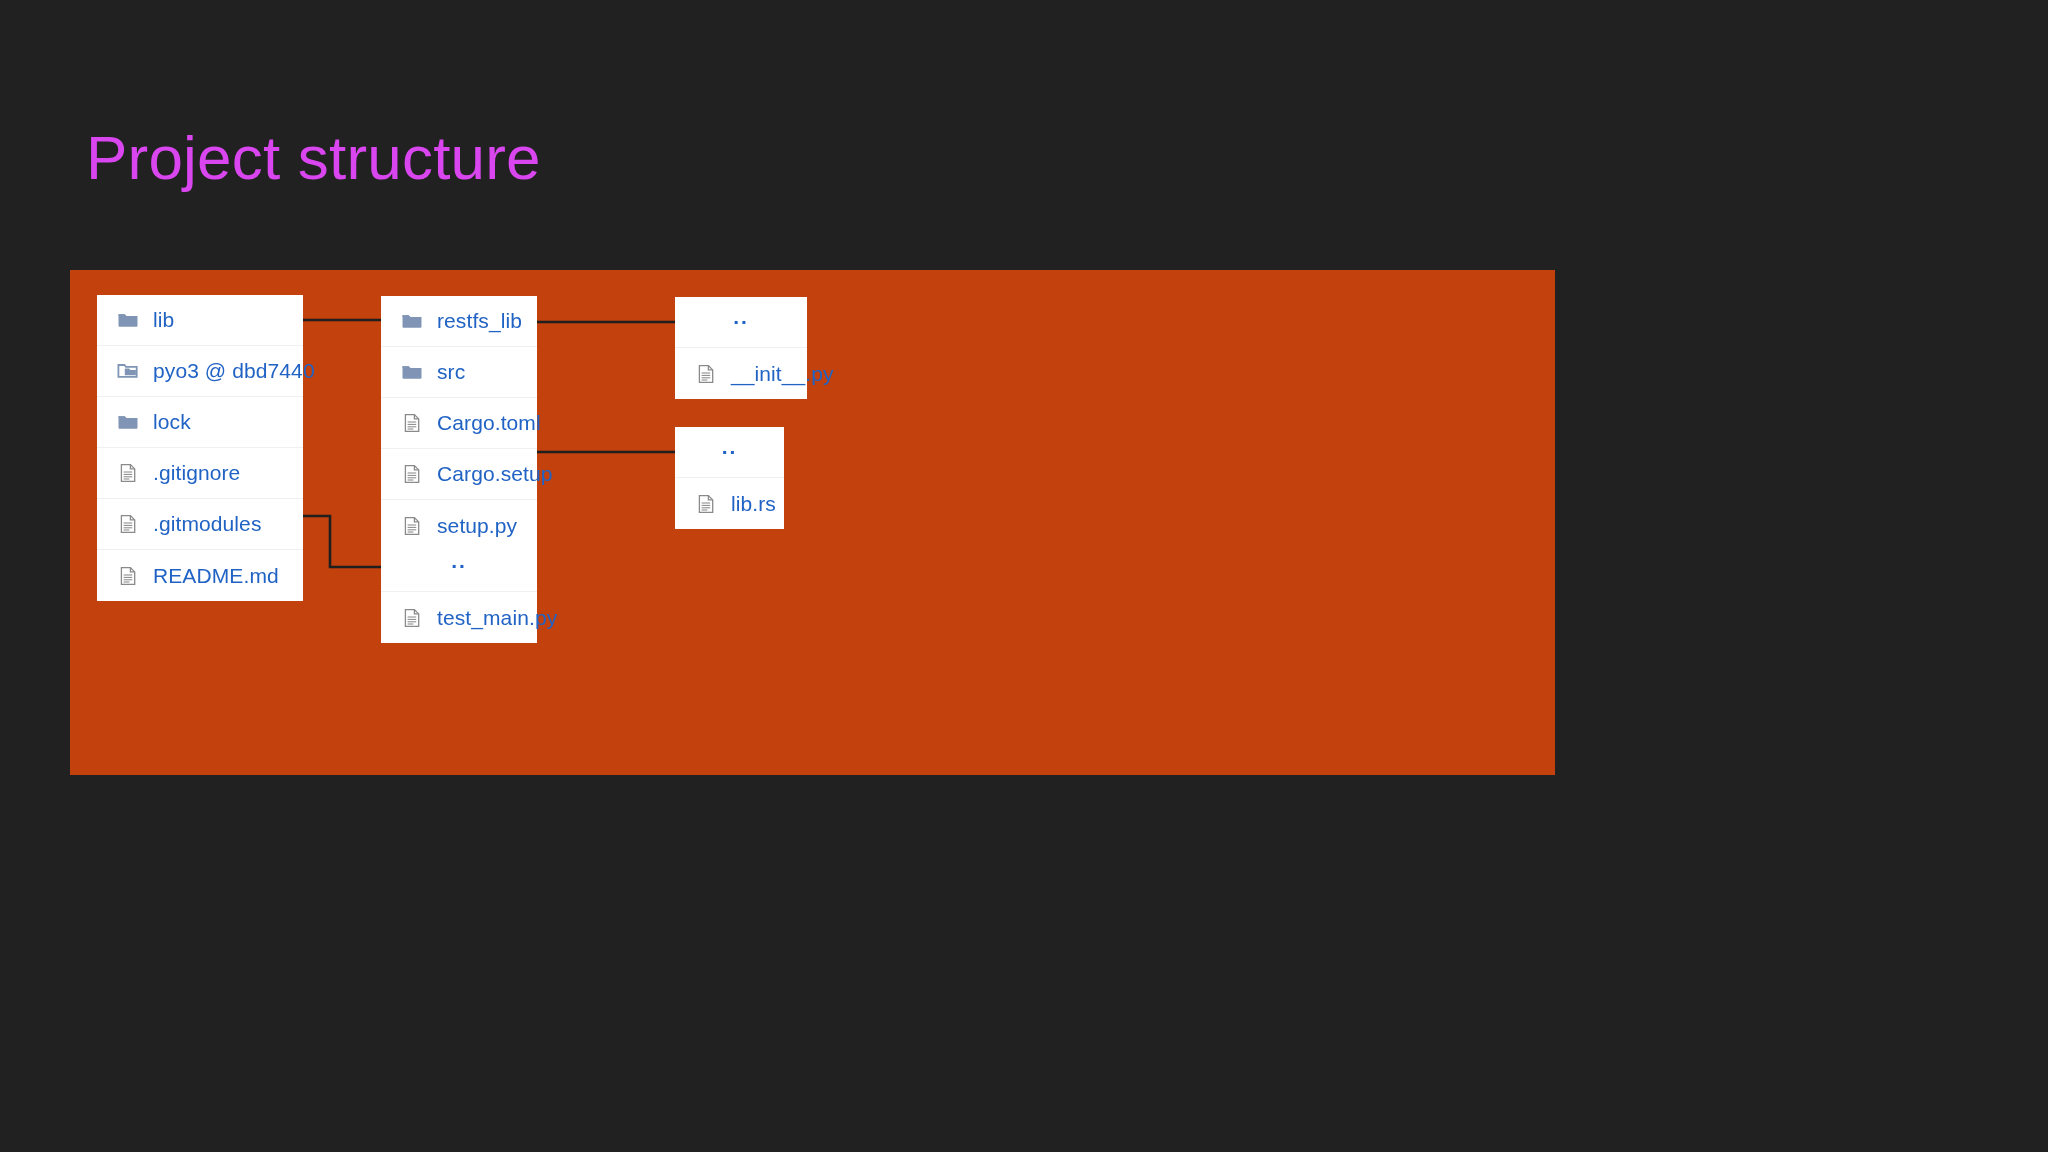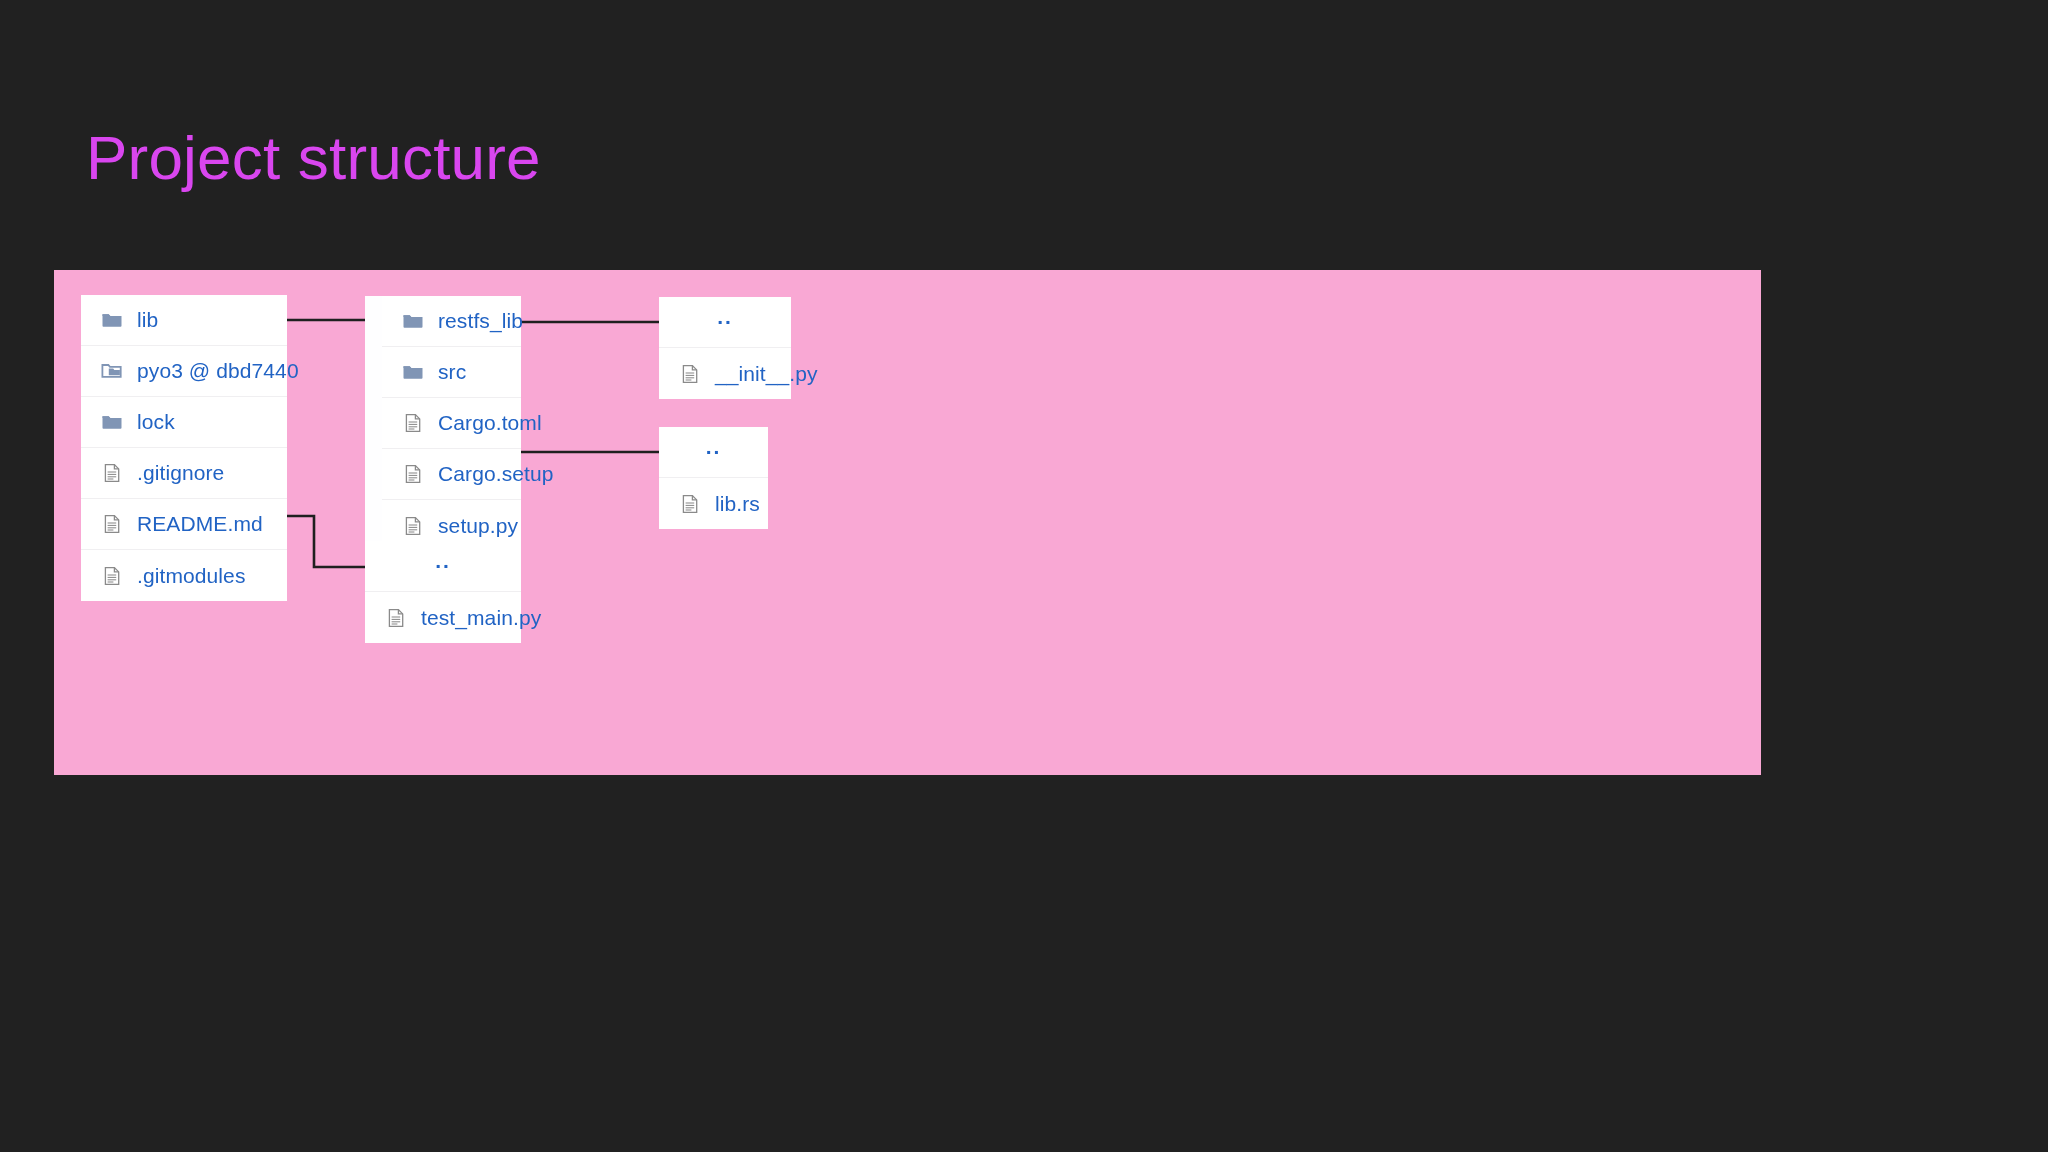--- a/index.html
+++ b/index.html
@@ -28,25 +28,25 @@
     font-size: 62px;
     font-weight: 400;
     color: #d946ef;
     letter-spacing: 0.2px;
     white-space: nowrap;
   }
 
   
   #tree-panel {
     position: absolute;
-    left: 54px;
+    left: 70px;
     top: 270px;
-    width: 1707px;
+    width: 1485px;
     height: 505px;
-    background: #f9a8d4;
+    background: #c2410c;
   }
 
   
   #connectors {
     position: absolute;
     left: 0;
     top: 0;
     width: 1707px;
     height: 505px;
     pointer-events: none;
@@ -100,21 +100,21 @@
     color: #2163c4;
     font-size: 21px;
     font-weight: 700;
     letter-spacing: 2px;
     line-height: 10px;
     padding-bottom: 10px;
   }
 
   
   #group-root      { left: 27px;  top: 25px;  width: 206px; }
-  #group-lib       { left: 311px; top: 26px;  width: 156px; padding-left: 17px; }
+  #group-lib       { left: 311px; top: 26px;  width: 156px; }
   #group-restfs    { left: 605px; top: 27px;  width: 132px; }
   #group-src       { left: 605px; top: 157px; width: 109px; }
   #group-test      { left: 311px; top: 271px; width: 156px; }
 </style>
 </head>
 <body>
 
 <div id="slide">
 
   <div id="slide-title">Project structure</div>
@@ -186,37 +186,37 @@
             <path d="M4.4 2.6 h9.0 l4.3 4.3 v12.5 h-13.3 z" fill="#ffffff" stroke="#8a8a8a" stroke-width="1.3"></path>
             <path d="M13.4 2.6 v4.3 h4.3" fill="none" stroke="#8a8a8a" stroke-width="1.3"></path>
             <g stroke="#8a8a8a" stroke-width="1.05">
               <line x1="6.6" y1="10.0" x2="15.2" y2="10.0"></line>
               <line x1="6.6" y1="12.4" x2="15.2" y2="12.4"></line>
               <line x1="6.6" y1="14.8" x2="15.2" y2="14.8"></line>
               <line x1="6.6" y1="17.0" x2="12.4" y2="17.0"></line>
             </g>
           </svg>
         </span>
+        <span class="row-label">.gitmodules</span>
+      </div>
+
+      <div class="file-row">
+        <span class="row-icon">
+          <svg width="22" height="22" viewBox="0 0 22 22">
+            <path d="M4.4 2.6 h9.0 l4.3 4.3 v12.5 h-13.3 z" fill="#ffffff" stroke="#8a8a8a" stroke-width="1.3"></path>
+            <path d="M13.4 2.6 v4.3 h4.3" fill="none" stroke="#8a8a8a" stroke-width="1.3"></path>
+            <g stroke="#8a8a8a" stroke-width="1.05">
+              <line x1="6.6" y1="10.0" x2="15.2" y2="10.0"></line>
+              <line x1="6.6" y1="12.4" x2="15.2" y2="12.4"></line>
+              <line x1="6.6" y1="14.8" x2="15.2" y2="14.8"></line>
+              <line x1="6.6" y1="17.0" x2="12.4" y2="17.0"></line>
+            </g>
+          </svg>
+        </span>
         <span class="row-label">README.md</span>
-      </div>
-
-      <div class="file-row">
-        <span class="row-icon">
-          <svg width="22" height="22" viewBox="0 0 22 22">
-            <path d="M4.4 2.6 h9.0 l4.3 4.3 v12.5 h-13.3 z" fill="#ffffff" stroke="#8a8a8a" stroke-width="1.3"></path>
-            <path d="M13.4 2.6 v4.3 h4.3" fill="none" stroke="#8a8a8a" stroke-width="1.3"></path>
-            <g stroke="#8a8a8a" stroke-width="1.05">
-              <line x1="6.6" y1="10.0" x2="15.2" y2="10.0"></line>
-              <line x1="6.6" y1="12.4" x2="15.2" y2="12.4"></line>
-              <line x1="6.6" y1="14.8" x2="15.2" y2="14.8"></line>
-              <line x1="6.6" y1="17.0" x2="12.4" y2="17.0"></line>
-            </g>
-          </svg>
-        </span>
-        <span class="row-label">.gitmodules</span>
       </div>
 
     </div>
 
     <div class="file-group" id="group-lib">
 
       <div class="file-row">
         <span class="row-icon">
           <svg width="22" height="22" viewBox="0 0 22 22">
             <path d="M1.5 5.2 h6.2 l1.6 1.9 h11.2 v9.7 a0.9 0.9 0 0 1 -0.9 0.9 h-17.2 a0.9 0.9 0 0 1 -0.9 -0.9 z" fill="#8095b5"></path>

